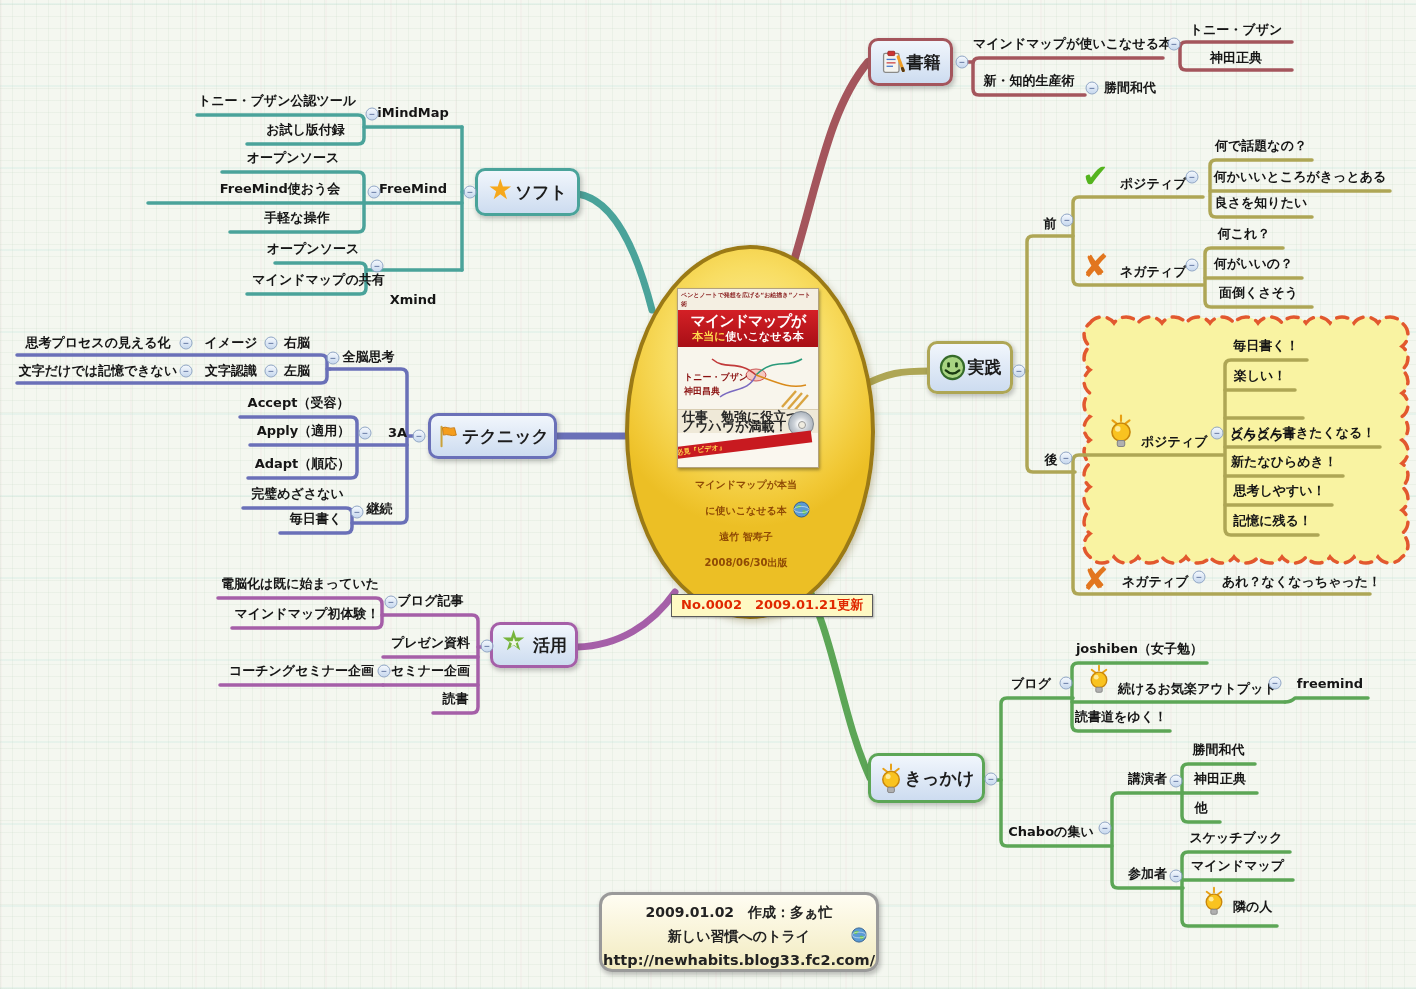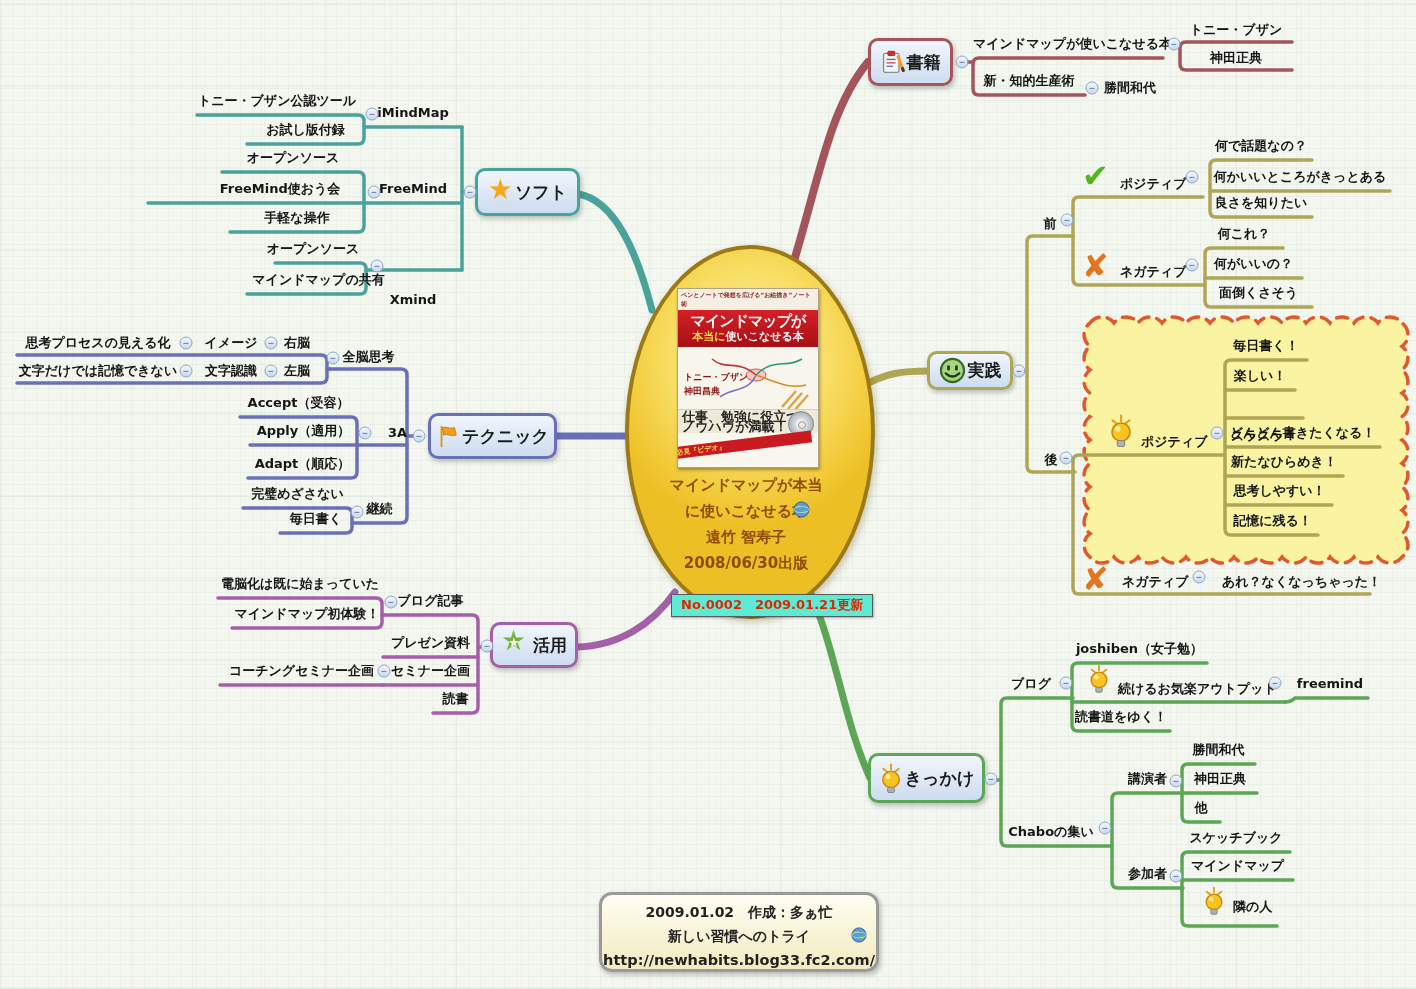--- a/index.html
+++ b/index.html
@@ -44,22 +44,22 @@
   .cover-mid{position:relative;height:62px;background:#f8f5ec;}
   .cov-author{position:absolute;font-weight:bold;font-size:9px;color:#8a1010;left:6px;}
   .cover-sub{background:#efe9d8;padding:2px 4px 1px;font-size:13px;font-weight:bold;
      color:#262626;line-height:10px;text-align:left;border-top:1px solid #d8cdb2;}
   .cover-banner{position:absolute;left:-8px;bottom:16px;width:130px;transform:rotate(-7deg);
      background:#c81a20;color:#ffd84d;font-size:7px;font-weight:bold;padding:1px 6px;z-index:2;}
   .cd{position:absolute;right:4px;bottom:30px;width:24px;height:24px;border-radius:50%;
      background:radial-gradient(circle,#fff 15%,#cfd4da 40%,#aeb6bf 70%,#8d959e);border:1px solid #7d858e;}
   .cd::after{content:"";position:absolute;left:9px;top:9px;width:6px;height:6px;border-radius:50%;background:#f0ece0;border:1px solid #999;}
   .cent-title{position:absolute;left:640px;top:472px;width:212px;z-index:3;text-align:center;
-     font-weight:bold;font-size:15px;color:#8f4a05;line-height:26px;}
-  .update-badge{position:absolute;left:671px;top:594px;z-index:3;background:#5eead4;
+     font-weight:bold;font-size:10px;color:#8f4a05;line-height:26px;}
+  .update-badge{position:absolute;left:671px;top:594px;z-index:3;background:#fef9c3;
      border:1px solid #5a5a5a;color:#e02800;font-weight:bold;font-size:13px;padding:1px 9px 2px;
      box-shadow:1px 1px 2px rgba(0,0,0,.3);white-space:nowrap;}
   .note-box{position:absolute;left:599px;top:892px;width:280px;height:80px;z-index:3;box-sizing:border-box;
      background:linear-gradient(180deg,#fffdf2,#f2ebc0);border:3px solid #9a9a9a;border-radius:13px;
      text-align:center;font-weight:bold;color:#222;box-shadow:1.5px 2.5px 4px rgba(60,60,60,.3);}
   .note-box .nl{font-size:14px;line-height:24px;}
   .note-box .nl.url{font-size:14.5px;}
   .star-wrap{position:relative;width:30px;height:28px;}
   .star-wrap .s1{position:absolute;left:0;top:-4px;font-size:28px;}
   .star-wrap .s2{position:absolute;left:7px;top:5px;font-size:13px;color:#f2f8ea;}
@@ -210,21 +210,21 @@
         <rect x="3" y="4" width="18" height="22" rx="2" fill="#f4f4f0" stroke="#8a8a88" stroke-width="1.5"></rect>
         <rect x="8" y="1.5" width="8" height="5" rx="1" fill="#cc3333" stroke="#992222"></rect>
         <path d="M6.5 11 H17" stroke="#4477cc" stroke-width="1.5"></path>
         <path d="M6.5 15 H17" stroke="#cc4444" stroke-width="1.5"></path>
         <path d="M6.5 19 H14" stroke="#4477cc" stroke-width="1.5"></path>
         <path d="M20 8 L26 24" stroke="#ef9c25" stroke-width="3.5" stroke-linecap="round"></path>
         <path d="M25 21.5 L26 24" stroke="#5a3a10" stroke-width="3.5" stroke-linecap="round"></path>
       </svg>
   <span>書籍</span>
 </div>
-<div class="mainbox" style="left:927px;top:351px;width:86px;height:39px;border-color:#aea655;">
+<div class="mainbox" style="left:927px;top:341px;width:86px;height:53px;border-color:#aea655;">
   <svg width="27" height="27" viewBox="0 0 28 28">
         <circle cx="14" cy="14" r="12" fill="#a8d482" stroke="#356b2a" stroke-width="2.2"></circle>
         <rect x="8.5" y="8.5" width="2.8" height="5.5" rx="1.4" fill="#1a3b12"></rect>
         <rect x="16.7" y="8.5" width="2.8" height="5.5" rx="1.4" fill="#1a3b12"></rect>
         <path d="M7 17 Q14 23.5 21 17" stroke="#1a3b12" stroke-width="2.4" fill="none" stroke-linecap="round"></path>
       </svg>
   <span>実践</span>
 </div>
 <div class="mainbox" style="left:868px;top:753px;width:117px;height:50px;border-color:#5ca656;">
   <svg width="24" height="31" viewBox="0 0 24 32">

